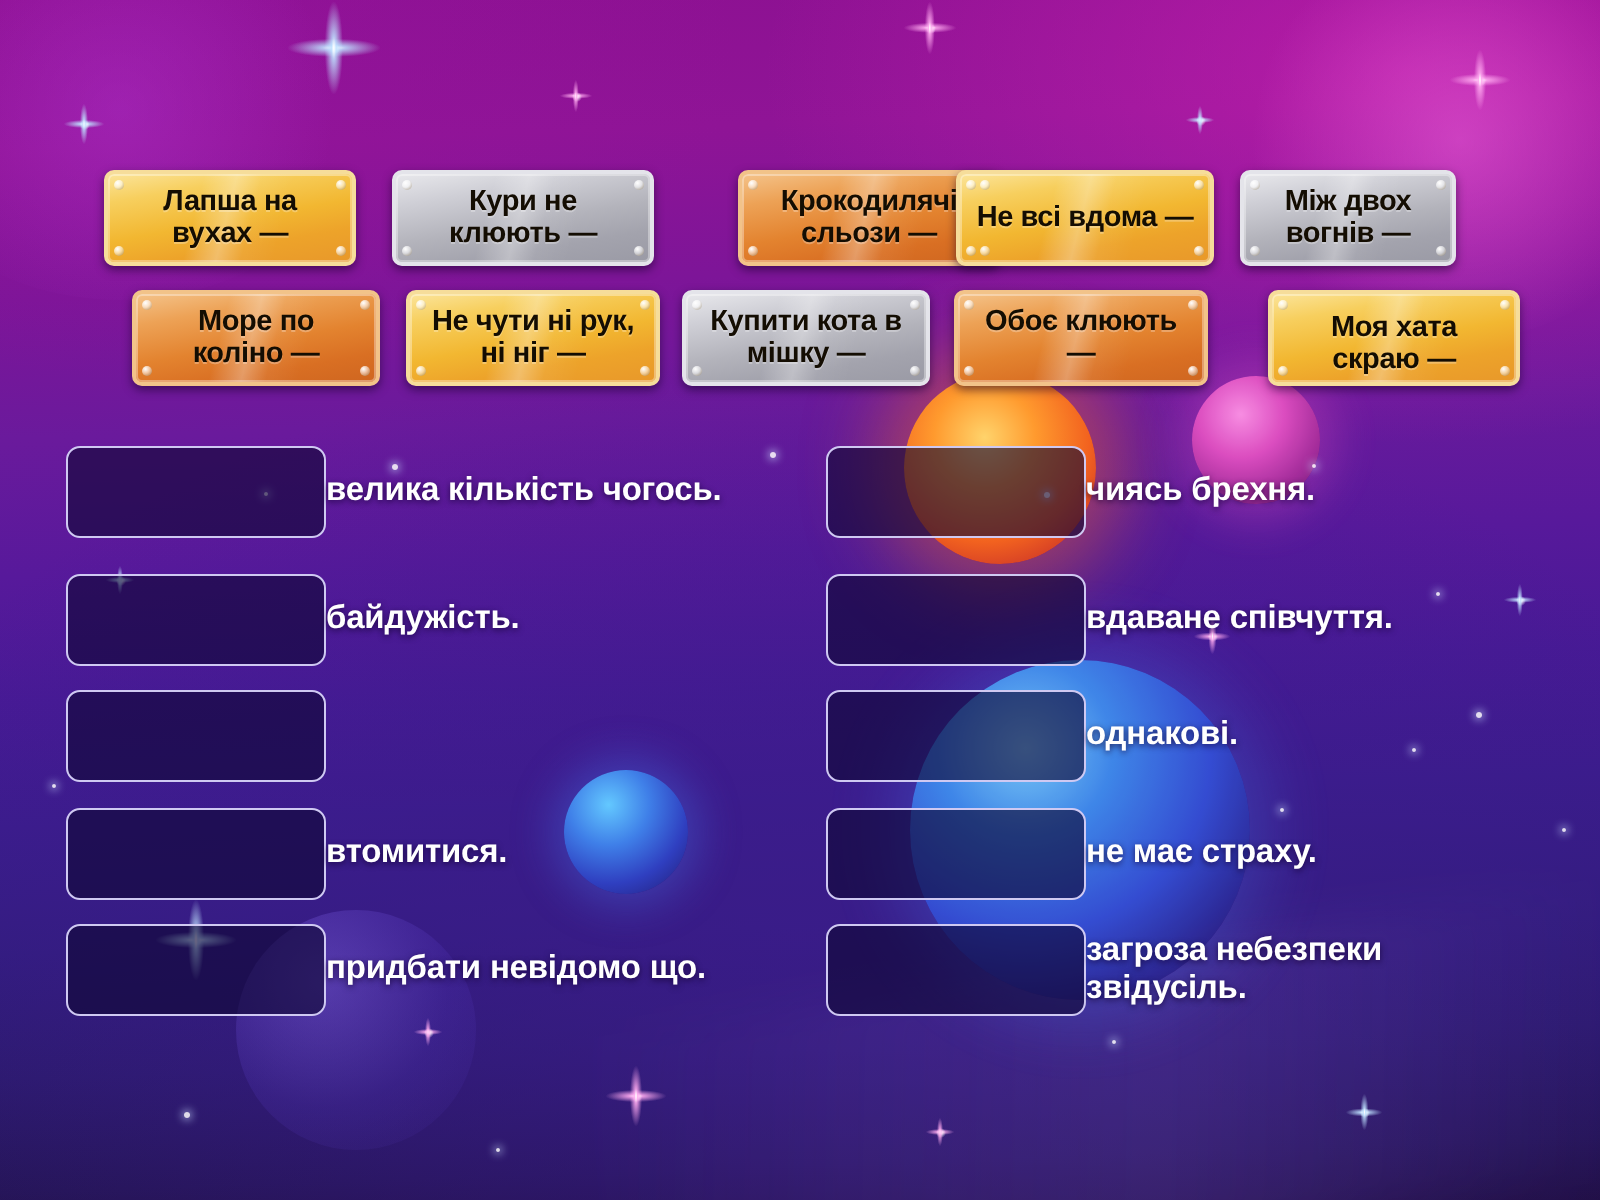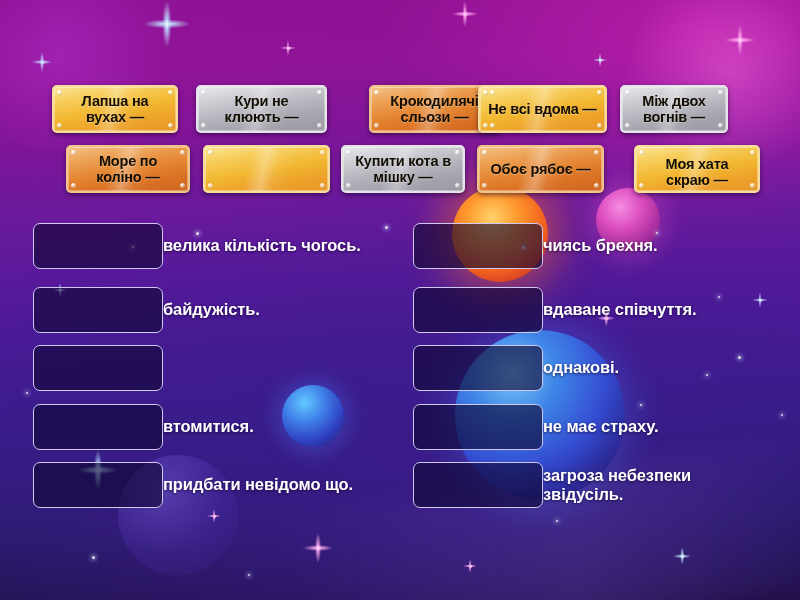--- a/index.html
+++ b/index.html
@@ -319,34 +319,35 @@
         <span class="rivet tr"></span>
         <span class="rivet bl"></span>
         <span class="rivet br"></span>
         <span class="label">Море по коліно —</span>
       </div>
       <div class="tile gold" style="left: 203px; top: 145px; width: 127px; height: 48px;">
         <span class="rivet tl"></span>
         <span class="rivet tr"></span>
         <span class="rivet bl"></span>
         <span class="rivet br"></span>
+        <span class="label">Не чути ні рук, ні ніг —</span>
       </div>
       <div class="tile silver" style="left: 341px; top: 145px; width: 124px; height: 48px;">
         <span class="rivet tl"></span>
         <span class="rivet tr"></span>
         <span class="rivet bl"></span>
         <span class="rivet br"></span>
         <span class="label">Купити кота в мішку —</span>
       </div>
       <div class="tile bronze" style="left: 477px; top: 145px; width: 127px; height: 48px;">
         <span class="rivet tl"></span>
         <span class="rivet tr"></span>
         <span class="rivet bl"></span>
         <span class="rivet br"></span>
-        <span class="label">Обоє рябоє —</span>
+        <span class="label">Обоє клюють —</span>
       </div>
       <div class="tile gold" style="left: 634px; top: 145px; width: 126px; height: 48px; align-items: flex-end;">
         <span class="rivet tl"></span>
         <span class="rivet tr"></span>
         <span class="rivet bl"></span>
         <span class="rivet br"></span>
         <span class="label">Моя хата скраю —</span>
       </div>
     </div>
 

